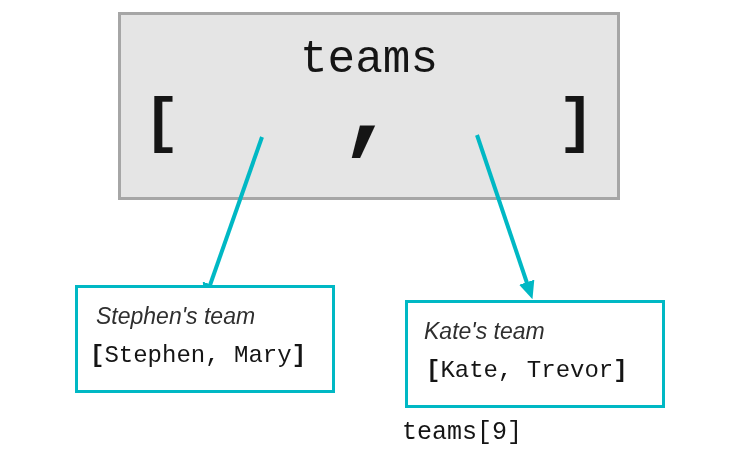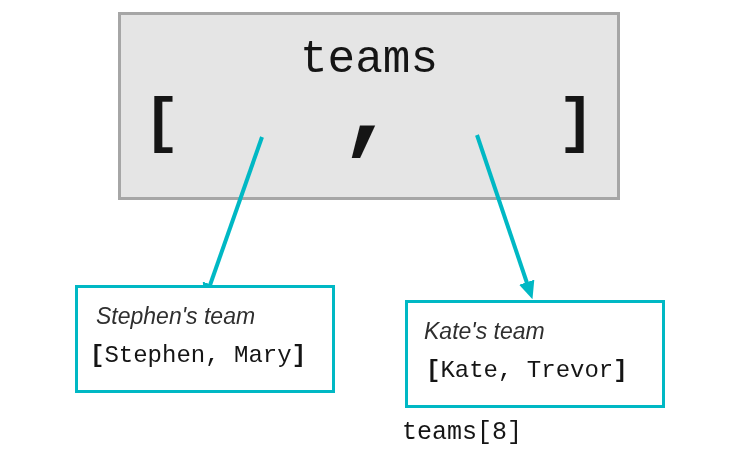--- a/index.html
+++ b/index.html
@@ -123,15 +123,15 @@
   <div class="team-card card-0">
     <div class="team-title">Stephen's team</div>
     <div class="team-members"><span class="b">[</span><span>Stephen, Mary</span><span class="b">]</span></div>
   </div>
 
   <div class="team-card card-1">
     <div class="team-title">Kate's team</div>
     <div class="team-members"><span class="b">[</span><span>Kate, Trevor</span><span class="b">]</span></div>
   </div>
 
-  <div class="index-label label-1">teams[8]</div>
+  <div class="index-label label-1">teams[9]</div>
 
 </div>
 
 </body></html>

